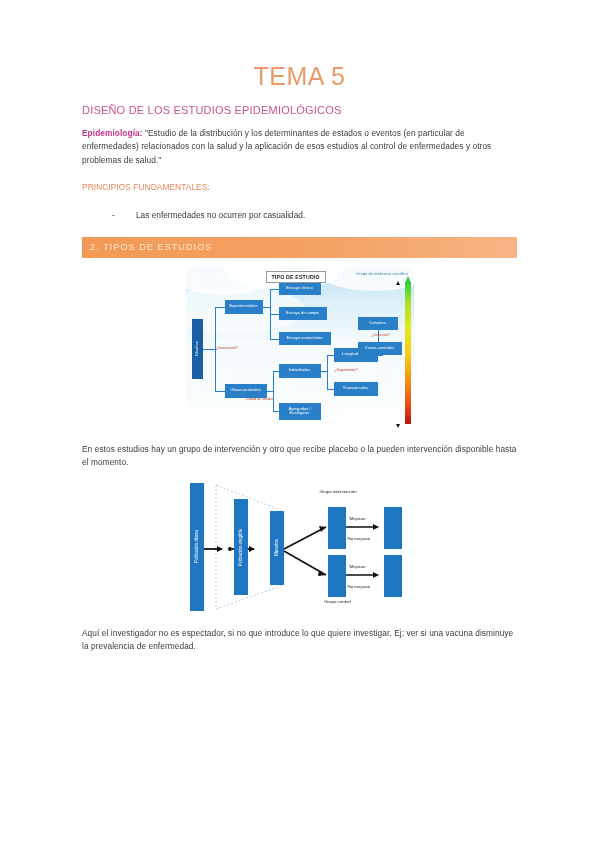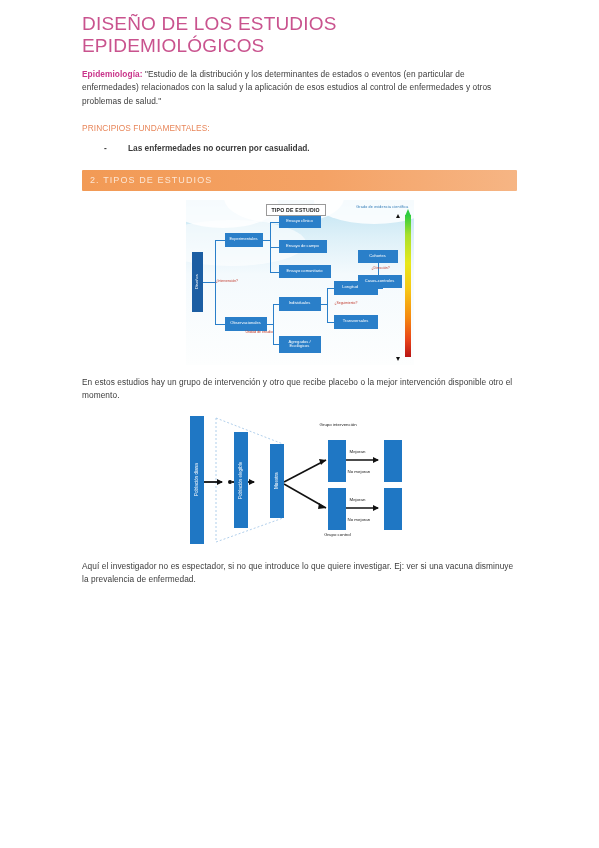--- a/index.html
+++ b/index.html
@@ -28,21 +28,21 @@
     padding-top: 62px;
     text-align: center;
     font-size: 25px;
     font-weight: normal;
     letter-spacing: 0.5px;
     color: #E79B6B;
   }
   .doc-subtitle {
     margin: 0;
     padding-top: 13px;
-    font-size: 19px;
+    font-size: 11px;
     font-weight: normal;
     letter-spacing: 0.2px;
     color: #C9538E;
   }
   .para {
     font-size: 8.3px;
     line-height: 1.62;
     color: #3b3b3b;
     margin: 0;
     padding-top: 11px;
@@ -55,23 +55,22 @@
   }
   .principles-head {
     font-size: 8.3px;
     color: #E8865A;
     margin: 0;
     padding-top: 15px;
     letter-spacing: 0.1px;
   }
   ul.dashlist {
     list-style: none;
-    margin: 0;
+    margin: 8px;
     padding: 9px 0 0 22px;
-    font-weight: bold;
   }
   ul.dashlist li {
     position: relative;
     font-size: 8.3px;
     line-height: 1.62;
     color: #3b3b3b;
     padding-left: 24px;
     margin-bottom: 1px;
   }
   ul.dashlist li::before {
@@ -256,20 +255,21 @@
     background: #111111;
     border-radius: 50%;
   }
   .fig2 svg { position: absolute; left: 0; top: 0; }
 </style>
 </head>
 <body>
 
 <div class="page">
 
+  <h1 class="doc-title">TEMA 5</h1>
 
   <h2 class="doc-subtitle">DISEÑO DE LOS ESTUDIOS EPIDEMIOLÓGICOS</h2>
 
   <p class="para"><span class="lead-term">Epidemiología:</span><span> "Estudio de la distribución y los determinantes de estados o eventos (en particular de enfermedades) relacionados con la salud y la aplicación de esos estudios al control de enfermedades y otros problemas de salud."</span></p>
 
   <p class="principles-head">PRINCIPIOS FUNDAMENTALES:</p>
 
   <ul class="dashlist">
     <li>Las enfermedades no ocurren por casualidad.</li>
   </ul>
@@ -341,21 +341,21 @@
       <div class="gtip"></div>
       <div class="gradbar"></div>
       <div class="arrowup"></div>
       <div class="arrowdn"></div>
 
     </div>
   </div>
 
 
 
-  <p class="para">En estos estudios hay un grupo de intervención y otro que recibe placebo o la mejor intervención disponible otro el momento.</p>
+  <p class="para">En estos estudios hay un grupo de intervención y otro que recibe placebo o la pueden intervención disponible hasta el momento.</p>
 
   <div class="figure">
     <div class="fig2">
 
       <svg width="228" height="137">
 
         <line x1="30" y1="6" x2="97" y2="32" stroke="#9dc3e6" stroke-width="0.8" stroke-dasharray="2,2"></line>
         <line x1="30" y1="130" x2="97" y2="106" stroke="#9dc3e6" stroke-width="0.8" stroke-dasharray="2,2"></line>
         <line x1="30" y1="6" x2="30" y2="130" stroke="#9dc3e6" stroke-width="0.8" stroke-dasharray="2,2"></line>
 

